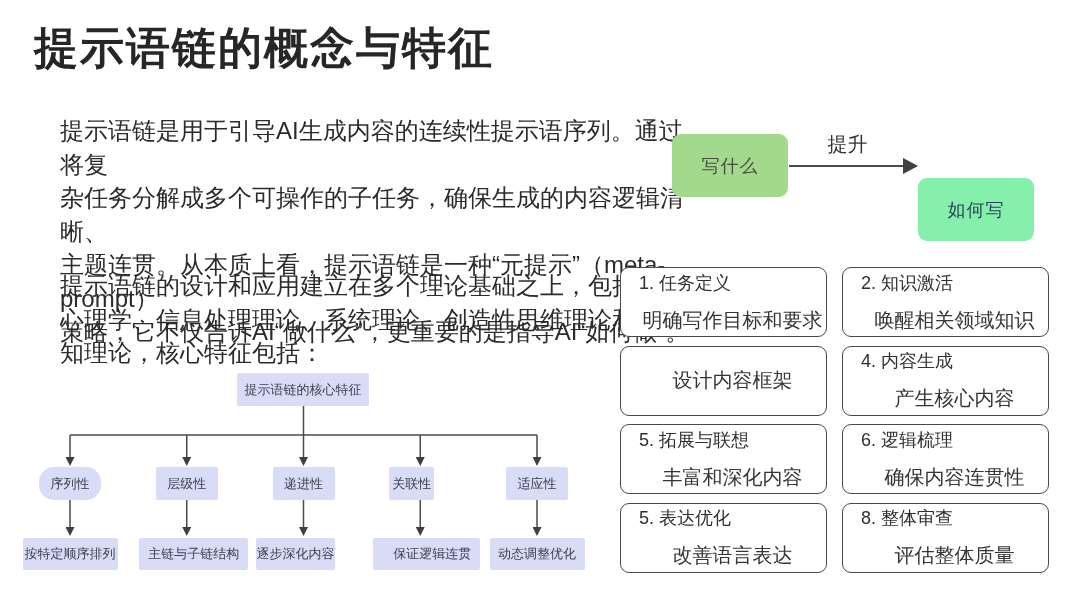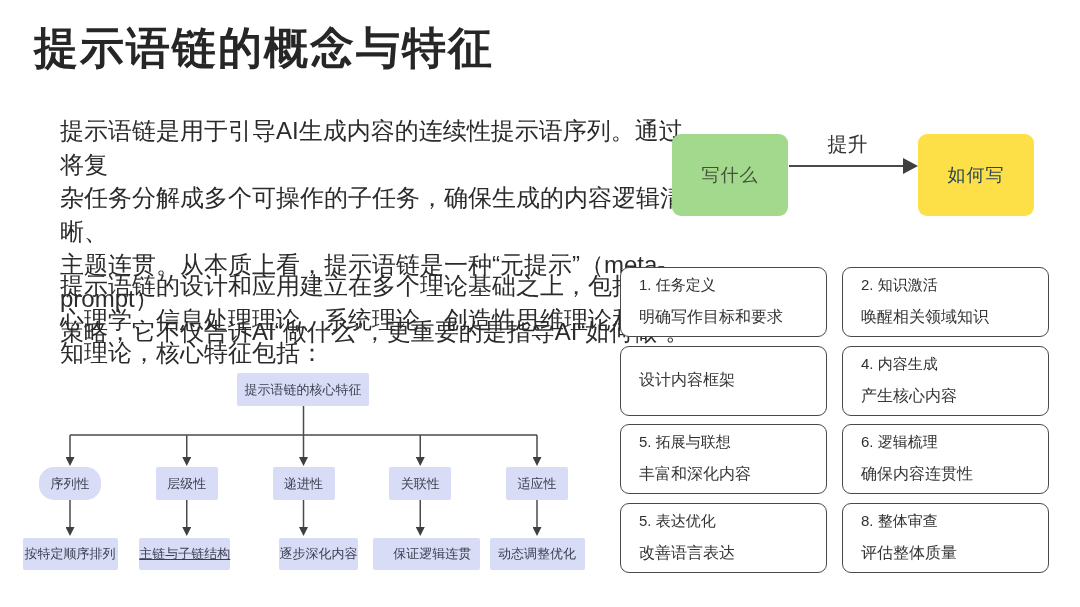--- a/index.html
+++ b/index.html
@@ -21,21 +21,21 @@
   .para{
     position:absolute;left:55px;width:640px;
     font-size:24px;line-height:33.5px;color:#2b2b2b;
     white-space:pre-line;margin:5px;
   }
   .para-1{top:109px;}
   .para-2{top:264px;}
 
   
   .flow-node{
-    position:absolute;width:116px;height:82px;border-radius:9px;
+    position:absolute;width:116px;height:63px;border-radius:9px;
     display:flex;align-items:center;justify-content:center;
     font-size:18px;letter-spacing:1px;
   }
   .flow-source{left:672px;top:134px;color:#46503f;}
   .flow-target{left:918px;top:134px;color:#27455a;}
   .flow-arrow-line{
     position:absolute;left:789px;top:165px;width:117px;height:2px;
     background:#4a4a4a;
   }
   .flow-arrow-head{
@@ -65,22 +65,22 @@
     position:absolute;left:620px;top:267px;width:429px;
     display:grid;grid-template-columns:207px 207px;
     column-gap:15px;row-gap:8.5px;
   }
   .step-card{
     height:70px;box-sizing:border-box;background:#ffffff;
     border:1.7px solid #494949;border-radius:9px;
     display:flex;flex-direction:column;justify-content:center;gap:12px;
     padding-left:18px;
   }
-  .step-title{font-size:15px;color:#303030;}
-  .step-desc{font-size:16px;color:#353535;}
+  .step-title{font-size:18px;color:#303030;}
+  .step-desc{font-size:20px;color:#353535;text-align:center;}
 </style>
 </head>
 <body>
 
 <div class="slide">
 
   <h1 class="page-title">提示语链的概念与特征</h1>
 
   <p class="para para-1">提示语链是用于引导AI生成内容的连续性提示语序列。通过将复
 杂任务分解成多个可操作的子任务，确保生成的内容逻辑清晰、
@@ -89,21 +89,21 @@
 
   <p class="para para-2">提示语链的设计和应用建立在多个理论基础之上，包括认知
 心理学、信息处理理论、系统理论、创造性思维理论和元认
 知理论，核心特征包括：</p>
 
   <div>
     <div class="flow-node flow-source" id="flow-source" style="background: rgb(163, 217, 140);">写什么</div>
     <div class="flow-arrow-label">提升</div>
     <div class="flow-arrow-line"></div>
     <div class="flow-arrow-head"></div>
-    <div class="flow-node flow-target" id="flow-target" style="background: #fde047;">如何写</div>
+    <div class="flow-node flow-target" id="flow-target" style="background: #86efac; margin-top: 44px;">如何写</div>
   </div>
 
   <div class="tree" id="tree">
     <svg id="tree-connectors" width="600" height="212" viewBox="0 0 600 212">
       <defs>
         <marker id="arrow" markerWidth="9" markerHeight="9" refX="1" refY="4.5" orient="auto" markerUnits="userSpaceOnUse">
           <path d="M0,0 L9,4.5 L0,9 Z" fill="#3f3f3f"></path>
         </marker>
       </defs>
       <g id="tree-lines" stroke="#4a4a4a" stroke-width="1.5" fill="none">
@@ -119,24 +119,24 @@
           <line x1="420.25" y1="130" x2="420.25" y2="158" marker-end="url(#arrow)"></line>
           <line x1="537" y1="65" x2="537" y2="88" marker-end="url(#arrow)"></line>
           <line x1="537" y1="130" x2="537" y2="158" marker-end="url(#arrow)"></line>
         </g>
     </svg>
     <div class="tree-box tree-root">提示语链的核心特征</div>
     <div id="tree-nodes">
         <div class="tree-box tree-l2" style="left: 39px; width: 62px; border-radius: 15px;">序列性</div>
         <div class="tree-box tree-l3" style="left: 22.5px; width: 95px;">按特定顺序排列</div>
         <div class="tree-box tree-l2" style="left: 155.75px; width: 62px;">层级性</div>
-        <div class="tree-box tree-l3" style="left: 139.25px; width: 91px; text-decoration: underline;">主链与子链结构</div>
+        <div class="tree-box tree-l3" style="left: 139.25px; width: 109px;">主链与子链结构</div>
         <div class="tree-box tree-l2" style="left: 272.5px; width: 62px;">递进性</div>
-        <div class="tree-box tree-l3" style="left: 256px; width: 79px; margin-left: 23px;">逐步深化内容</div>
-        <div class="tree-box tree-l2" style="left: 389.25px; width: 62px;">关联性</div>
+        <div class="tree-box tree-l3" style="left: 256px; width: 79px;">逐步深化内容</div>
+        <div class="tree-box tree-l2" style="left: 389.25px; width: 45px;">关联性</div>
         <div class="tree-box tree-l3" style="left: 372.75px; width: 95px; padding-left: 12px;">保证逻辑连贯</div>
         <div class="tree-box tree-l2" style="left: 506px; width: 62px;">适应性</div>
         <div class="tree-box tree-l3" style="left: 489.5px; width: 95px;">动态调整优化</div>
       </div>
   </div>
 
   <div class="steps-grid" id="steps-grid">
       <div class="step-card">
         <div class="step-title">1. 任务定义</div>
         <div class="step-desc">明确写作目标和要求</div>

